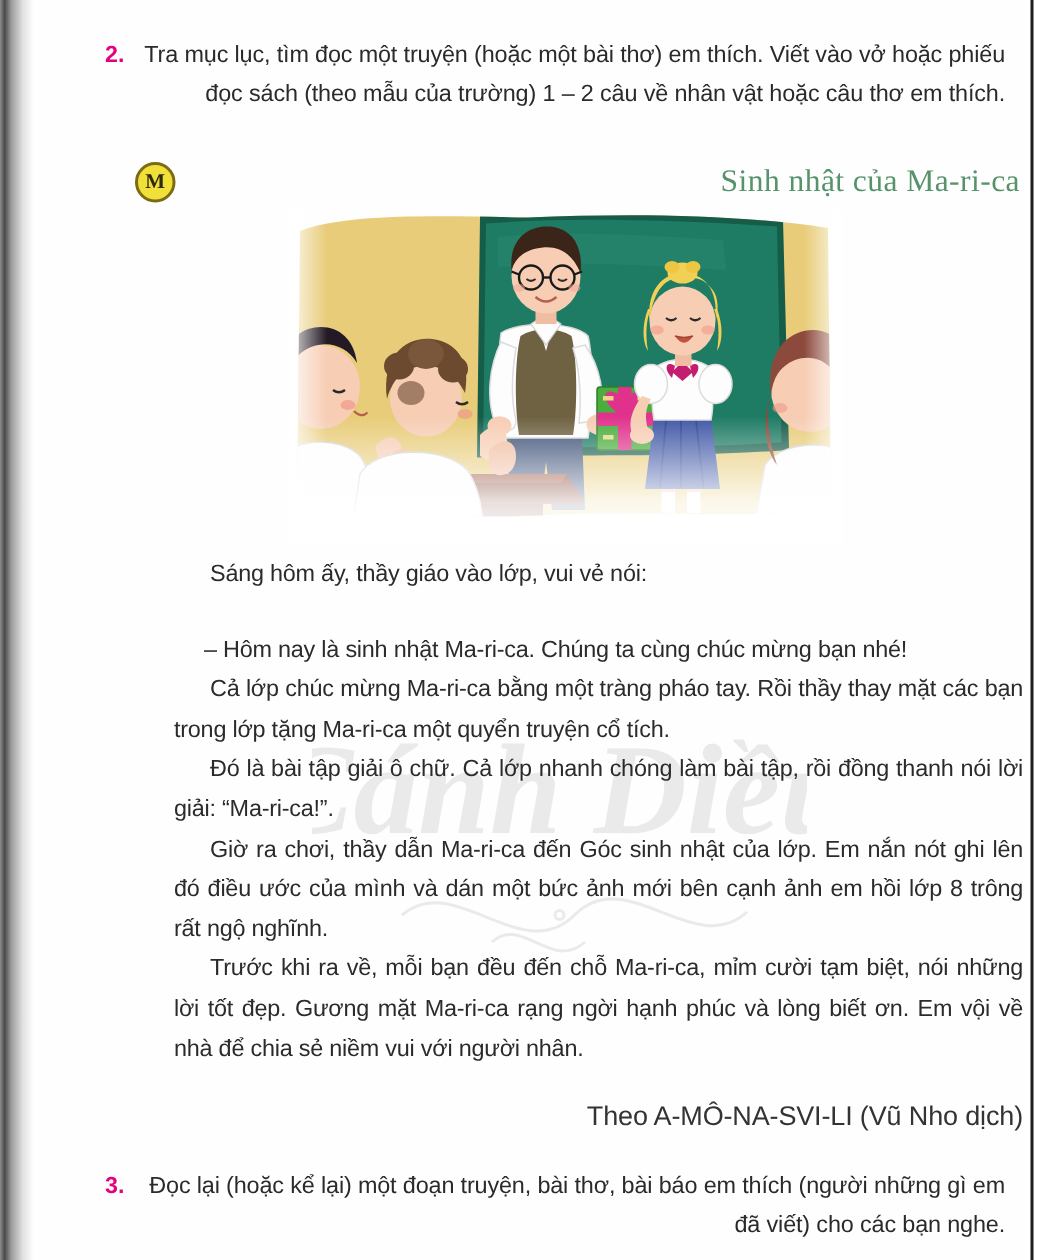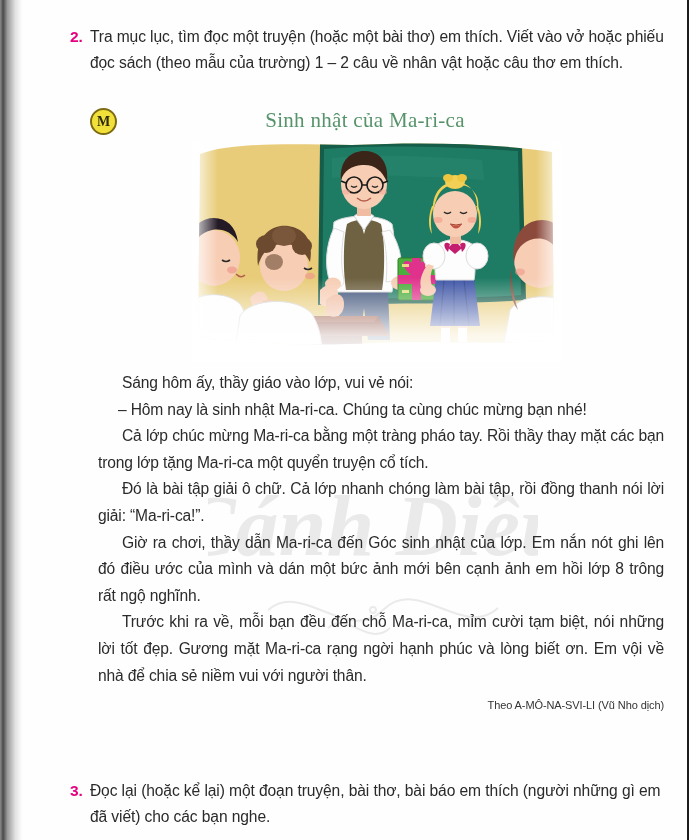--- a/index.html
+++ b/index.html
@@ -62,20 +62,21 @@
     font-size: 15.5px;
     color: #e4007f;
     flex: 0 0 auto;
     line-height: 25.5px;
   }
   .ex-body {
     font-size: 15.6px;
     color: #2a2a2a;
     line-height: 25.5px;
     letter-spacing: -0.1px;
+    text-align: right;
   }
   #ex2 { left: 42px; top: 24px; width: 600px; }
   #ex3 { left: 42px; top: 778px; width: 600px; }
 
   
   .m-badge {
     position: absolute;
     left: 62px; top: 108px;
     width: 27px; height: 27px;
     border-radius: 50%;
@@ -84,21 +85,21 @@
     display: flex; align-items: center; justify-content: center;
     font-size: 14px; font-weight: bold; color: #2c2a10;
     font-family: "Liberation Serif", serif;
     z-index: 4;
   }
 
   
   .story-title {
     position: absolute;
     left: 0; right: 0; top: 108px;
-    text-align: center;
+    text-align: right;
     padding-left: 22px;
     font-family: "Liberation Serif", serif;
     font-size: 21px;
     color: #56936a;
     letter-spacing: .3px;
     z-index: 4;
   }
 
   
   .illus {
@@ -106,34 +107,34 @@
     left: 164px; top: 140px;
     width: 370px; height: 222px;
     overflow: hidden;
     z-index: 2;
   }
   .illus svg { display: block; width: 100%; height: 100%; }
 
   
   .story {
     position: absolute;
-    left: 70px; top: 370px; width: 566px;
+    left: 88px; top: 370px; width: 566px;
     font-size: 15.6px;
     line-height: 26.6px;
     color: #2b2b2b;
     letter-spacing: -0.15px;
     z-index: 3;
   }
   .story p { margin: 0; text-align: justify; text-justify: inter-word; }
   .story p.ind { text-indent: 24px; }
-  .story p.nodash { text-indent: 20px; }
+  .story p.nodash { text-indent: 20px; margin-top: 24px; }
   .attrib {
-    margin-top: 3px;
+    margin-top: 18px;
     text-align: right;
-    font-size: 11px;
+    font-size: 18px;
     color: #333;
     letter-spacing: -0.1px;
   }
 </style>
 </head>
 <body>
 
 <div class="page">
 
   <div class="bind-left"></div>
@@ -349,21 +350,21 @@
         <rect x="0" y="0" width="370" height="222" fill="url(#fadeRight)"></rect>
       </svg>
     </div>
 
     <div class="story">
       <p class="ind">Sáng hôm ấy, thầy giáo vào lớp, vui vẻ nói:</p>
       <p class="nodash">– Hôm nay là sinh nhật Ma-ri-ca. Chúng ta cùng chúc mừng bạn nhé!</p>
       <p class="ind">Cả lớp chúc mừng Ma-ri-ca bằng một tràng pháo tay. Rồi thầy thay mặt các bạn trong lớp tặng Ma-ri-ca một quyển truyện cổ tích.</p>
       <p class="ind">Đó là bài tập giải ô chữ. Cả lớp nhanh chóng làm bài tập, rồi đồng thanh nói lời giải: “Ma-ri-ca!”.</p>
       <p class="ind">Giờ ra chơi, thầy dẫn Ma-ri-ca đến Góc sinh nhật của lớp. Em nắn nót ghi lên đó điều ước của mình và dán một bức ảnh mới bên cạnh ảnh em hồi lớp 8 trông rất ngộ nghĩnh.</p>
-      <p class="ind">Trước khi ra về, mỗi bạn đều đến chỗ Ma-ri-ca, mỉm cười tạm biệt, nói những lời tốt đẹp. Gương mặt Ma-ri-ca rạng ngời hạnh phúc và lòng biết ơn. Em vội về nhà để chia sẻ niềm vui với người thân.</p>
+      <p class="ind">Trước khi ra về, mỗi bạn đều đến chỗ Ma-ri-ca, mỉm cười tạm biệt, nói những lời tốt đẹp. Gương mặt Ma-ri-ca rạng ngời hạnh phúc và lòng biết ơn. Em vội về nhà để chia sẻ niềm vui với người nhân.</p>
       <div class="attrib">Theo A-MÔ-NA-SVI-LI (Vũ Nho dịch)</div>
     </div>
 
     <div class="exercise" id="ex3">
       <span class="ex-num">3.</span>
       <span class="ex-body">Đọc lại (hoặc kể lại) một đoạn truyện, bài thơ, bài báo em thích (người những gì em đã viết) cho các bạn nghe.</span>
     </div>
 
   </div>
 

